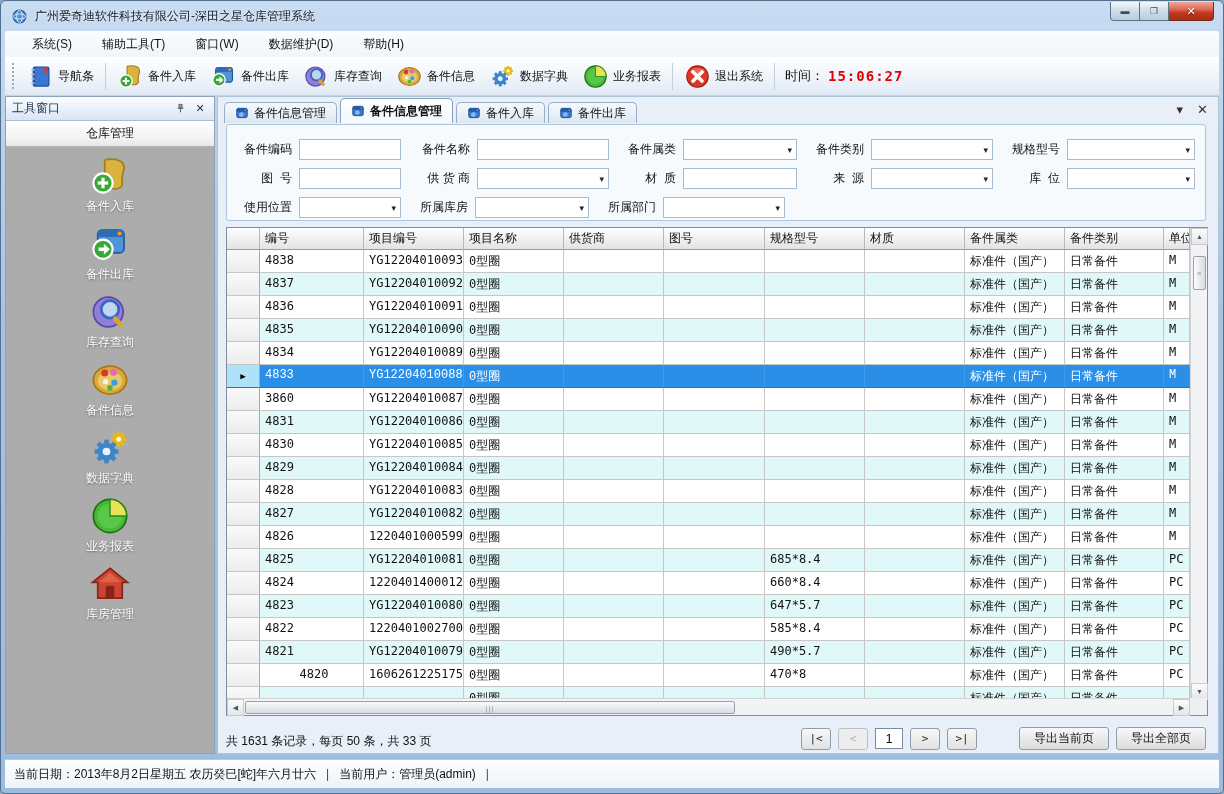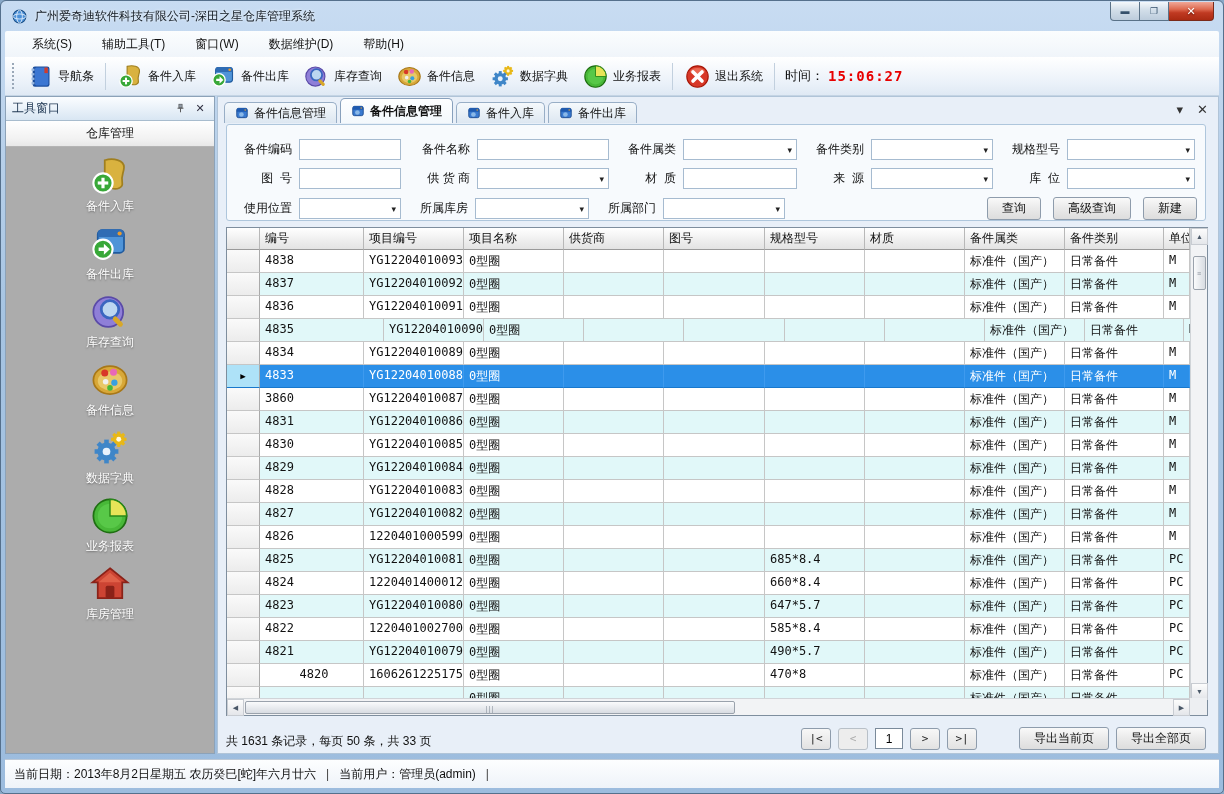--- a/index.html
+++ b/index.html
@@ -74,21 +74,21 @@
   .grid{position:absolute;left:8px;top:130px;width:982px;height:489px;border:1px solid #7E8E9E;background:#fff;}
   .ghead{display:flex;height:22px;background:linear-gradient(#FFFFFF,#EDEDED 60%,#E2E2E2);}
   .ghc{border-right:1px solid #B8B8B8;border-bottom:1px solid #9A9A9A;padding-left:5px;line-height:21px;
     white-space:nowrap;overflow:hidden;color:#101010;flex:none;}
   .gbody{height:450px;overflow:hidden;position:relative;font-family:"DejaVu Sans Mono","Liberation Mono",monospace;font-size:12px;}
   .grow{display:flex;height:23px;background:#fff;}
   .grow.alt{background:var(--row-alt,#E1F8F9);}
   .gc{border-right:1px solid #C6C6C6;border-bottom:1px solid #C6C6C6;padding:3px 0 0 5px;white-space:nowrap;overflow:hidden;flex:none;}
   .gsel{background:linear-gradient(#FAFAFA,#ECECEC);border-right:1px solid #AAAAAA;border-bottom:1px solid #C6C6C6;
     flex:none;display:flex;align-items:center;justify-content:center;font-size:9px;color:#000;}
-  .grow.sel .gc{background:var(--selected-row,#2B8FE8);color:#fff;border-right-color:#3E9AEE;border-bottom-color:#1878CC;}
+  .grow.sel .gc{background:var(--selected-row,#2B8FE8);color:#fff;border-right-color:#3E9AEE;border-bottom-color:#1878CC;font-family:Liberation Mono, monospace;}
   .grow.sel .gsel{background:#AEE2F8;border-bottom-color:#1878CC;}
   .vscroll{position:absolute;right:0;top:0;width:17px;height:472px;background:#F2F3F5;border-left:1px solid #D0D4D8;}
   .hscroll{position:absolute;left:0;bottom:0;height:17px;width:963px;background:#F2F3F5;border-top:1px solid #D0D4D8;}
   .corner{position:absolute;right:0;bottom:0;width:17px;height:17px;background:#EDEFF2;}
   .sbarrow{position:absolute;width:17px;height:17px;display:flex;align-items:center;justify-content:center;font-size:7px;color:#4A5868;
     background:linear-gradient(#FCFCFC,#E4E6EA);border:1px solid #C8CCD2;}
   .vthumb{position:absolute;left:2px;width:13px;border:1px solid #9AA2AC;border-radius:2px;background:linear-gradient(90deg,#FAFBFC,#D8DCE2);}
   .hthumb{position:absolute;top:2px;height:13px;border:1px solid #9AA2AC;border-radius:2px;background:linear-gradient(#FAFBFC,#D8DCE2);}
   .thumb-grip{position:absolute;left:50%;top:50%;transform:translate(-50%,-50%);color:#8A929C;font-size:7px;letter-spacing:1px;}
 
@@ -478,25 +478,20 @@
             <div class="fcombo" style="width: 114px;">
               <span class="arr">▾</span>
             </div>
           </div>
           <div class="fgroup">
             <span class="flabel">所属部门</span>
             <div class="fcombo" style="width: 122px;">
               <span class="arr">▾</span>
             </div>
           </div>
-          <div class="fbtns">
-            <div class="btn">查询</div>
-            <div class="btn">高级查询</div>
-            <div class="btn">新建</div>
-          </div>
         </div>
       </div>
 
     <div class="grid">
       <div class="ghead" id="grid-head">
           <div class="ghc" style="width: 33px;"></div>
           <div class="ghc" style="width: 104px;">编号</div>
           <div class="ghc" style="width: 100px;">项目编号</div>
           <div class="ghc" style="width: 100px;">项目名称</div>
           <div class="ghc" style="width: 100px;">供货商</div>
@@ -542,21 +537,21 @@
             <div class="gc" style="width: 100px;"></div>
             <div class="gc" style="width: 101px;"></div>
             <div class="gc" style="width: 100px;"></div>
             <div class="gc" style="width: 100px;"></div>
             <div class="gc" style="width: 100px;">标准件（国产）</div>
             <div class="gc" style="width: 99px;">日常备件</div>
             <div class="gc" style="width: 26px;">M</div>
           </div>
           <div class="grow alt">
             <div class="gsel" style="width: 33px;"></div>
-            <div class="gc" style="width: 124px;">4835</div>
+            <div class="gc" style="width: 104px;">4835</div>
             <div class="gc" style="width: 100px;">YG12204010090</div>
             <div class="gc" style="width: 100px;">0型圈</div>
             <div class="gc" style="width: 100px;"></div>
             <div class="gc" style="width: 101px;"></div>
             <div class="gc" style="width: 100px;"></div>
             <div class="gc" style="width: 100px;"></div>
             <div class="gc" style="width: 100px;">标准件（国产）</div>
             <div class="gc" style="width: 99px;">日常备件</div>
             <div class="gc" style="width: 26px;">M</div>
           </div>

